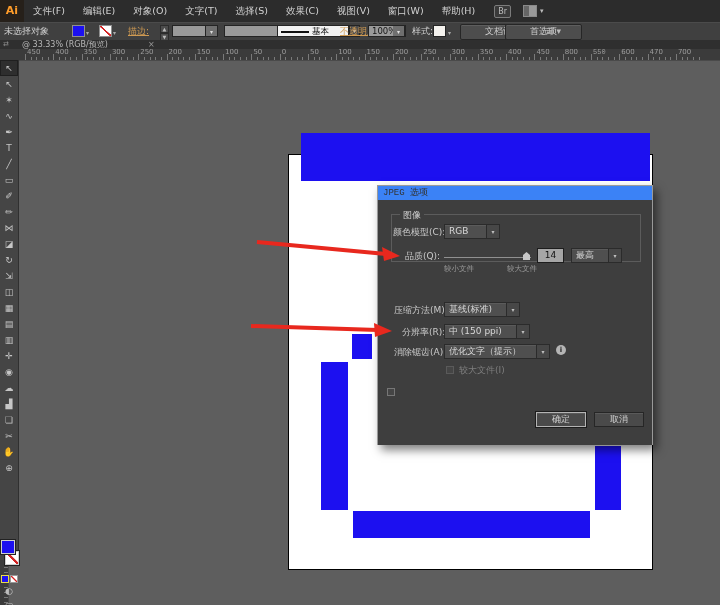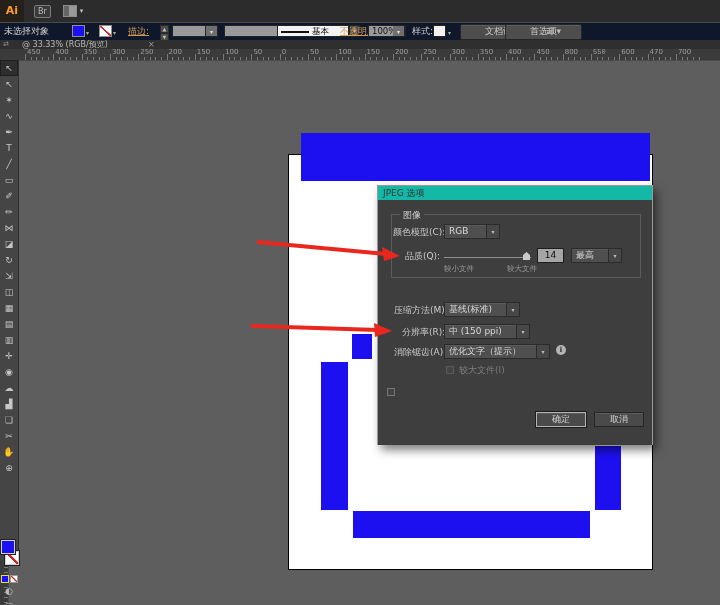--- a/index.html
+++ b/index.html
@@ -12,21 +12,21 @@
   .ai-logo{width:24px;height:22px;line-height:22px;text-align:center;color:#ff9c2a;
            font-weight:bold;font-size:11px;background:#26201a;}
   .menus{display:flex;align-items:center;}
   .menu-item{color:#d2d2d2;font-size:9.5px;padding:0 9px;line-height:22px;cursor:default;}
   .mb-icon{margin-left:10px;color:#bdbdbd;font-size:8px;border:1px solid #7c7c7c;
            border-radius:2px;padding:0 3px;line-height:11px;background:#3a3a3a;}
   .mb-ws{margin-left:12px;display:flex;align-items:center;color:#bdbdbd;font-size:8px;}
   .ws-box{width:12px;height:10px;border:1px solid #8a8a8a;background:linear-gradient(to right,#666 40%,#999 40%);margin-right:3px;}
   .caret-sm{color:#bdbdbd;font-size:7px;}
   
-  .controlbar{position:absolute;left:0;top:22px;width:720px;height:18px;background:#0f172a;
+  .controlbar{position:absolute;left:0;top:22px;width:720px;height:18px;background:#404040;
               border-bottom:1px solid #2a2a2a;box-shadow:inset 0 1px 0 #4b4b4b;z-index:20;}
   .cb{position:absolute;font-size:9px;color:#cfcfcf;line-height:18px;}
   .cb-amber{color:#cf9a52;text-decoration:underline;}
   .swatch{position:absolute;top:3px;width:13px;height:12px;border:1px solid #8f8f8f;box-sizing:border-box;}
   .sw-caret{position:absolute;top:7px;font-size:6px;color:#aaa;}
   .stroke-none{background:linear-gradient(to top right,#fff 44%,#d42222 46%,#d42222 55%,#fff 57%);}
   .stepper{position:absolute;left:160px;top:3px;width:9px;height:12px;display:flex;flex-direction:column;}
   .stepper span{flex:1;font-size:5px;line-height:6px;text-align:center;color:#bbb;background:#4c4c4c;border:1px solid #2c2c2c;}
   .combo-light{position:absolute;top:3px;height:12px;background:#9a9a9a;border:1px solid #242424;box-sizing:border-box;}
   .combo-light .cc{position:absolute;right:0;top:0;bottom:0;width:11px;background:#6f6f6f;
@@ -75,21 +75,21 @@
             border:1px solid #000;box-sizing:border-box;z-index:1;}
   .blue{position:absolute;background:var(--blue);z-index:2;}
   .shape-topbar{left:301px;top:133px;width:349px;height:48px;}
   .shape-square{left:352px;top:334px;width:20px;height:25px;}
   .shape-leftbar{left:321px;top:362px;width:27px;height:148px;}
   .shape-rightbar{left:595px;top:446px;width:26px;height:64px;}
   .shape-bottombar{left:353px;top:511px;width:237px;height:27px;}
   
   .dialog{position:absolute;left:377px;top:185px;width:276px;height:260px;box-sizing:border-box;
           border:1px solid #9a9a9a;background:#3e3e3e;z-index:50;box-shadow:4px 5px 9px rgba(0,0,0,.5);}
-  .dlg-title{height:14px;background:#14b8a6;color:#333;font-size:9px;line-height:14px;padding-left:5px;}
+  .dlg-title{height:14px;background:#3b82f6;color:#333;font-size:9px;line-height:14px;padding-left:5px;font-family:Liberation Mono, monospace;}
   .dlg-body{position:relative;height:245px;background:#3e3e3e;font-size:9px;color:#c9c9c9;}
   .grp{position:absolute;left:13px;width:250px;border:1px solid #5c5c5c;box-sizing:border-box;}
   .grp-legend{position:absolute;top:-6px;left:8px;background:#3e3e3e;padding:0 3px;font-size:9px;color:#c9c9c9;}
   .dlbl{position:absolute;font-size:9px;color:#c9c9c9;line-height:12px;white-space:nowrap;}
   .dd{position:absolute;height:15px;background:#4f4f4f;border:1px solid #2b2b2b;box-sizing:border-box;
       box-shadow:inset 0 1px 0 rgba(255,255,255,.07);}
   .dd-t{position:absolute;left:4px;top:0;right:14px;font-size:9px;color:#d8d8d8;line-height:13px;white-space:nowrap;overflow:hidden;}
   .dd-c{position:absolute;right:0;top:0;bottom:0;width:12px;background:#474747;border-left:1px solid #2b2b2b;
         color:#c0c0c0;font-size:6px;line-height:13px;text-align:center;}
   .slider{position:absolute;left:66px;top:49px;width:87px;height:14px;}
@@ -112,20 +112,31 @@
   
   .arrows{position:absolute;left:0;top:0;width:720px;height:605px;z-index:90;pointer-events:none;}
 </style>
 </head>
 <body>
 
 <div id="app" style="--blue: #1c10f0; --red: #e8281e;">
 
   <div class="menubar">
     <div class="ai-logo">Ai</div>
+    <div class="menus" id="menus">
+        <span class="menu-item">文件(F)</span>
+        <span class="menu-item">编辑(E)</span>
+        <span class="menu-item">对象(O)</span>
+        <span class="menu-item">文字(T)</span>
+        <span class="menu-item">选择(S)</span>
+        <span class="menu-item">效果(C)</span>
+        <span class="menu-item">视图(V)</span>
+        <span class="menu-item">窗口(W)</span>
+        <span class="menu-item">帮助(H)</span>
+      </div>
     <span class="mb-icon">Br</span>
     <span class="mb-ws">
       <span class="ws-box"></span>
       <span class="caret-sm">▾</span>
     </span>
   </div>
 
   <div class="controlbar">
     <span class="cb" style="left:4px;">未选择对象</span>
     <span class="swatch" style="left:72px;background:var(--blue);"></span>
@@ -319,21 +330,21 @@
   <div class="blue shape-topbar"></div>
   <div class="blue shape-square"></div>
   <div class="blue shape-leftbar"></div>
   <div class="blue shape-rightbar"></div>
   <div class="blue shape-bottombar"></div>
 
   <div class="dialog">
     <div class="dlg-title">JPEG 选项</div>
     <div class="dlg-body">
 
-      <div class="grp" style="top:14px;height:64px;padding-left:23px;">
+      <div class="grp" style="top:14px;height:48px;padding-left:23px;">
         <span class="grp-legend">图像</span>
       </div>
       <span class="dlbl" style="left:15px;top:26px;">颜色模型(C):</span>
       <span class="dd" style="left:66px;top:24px;width:56px;">
         <span class="dd-t">RGB</span>
         <span class="dd-c">▾</span>
       </span>
       <span class="dlbl" style="left:27px;top:50px;text-align:right;">品质(Q):</span>
       <span class="slider">
         <span class="track"></span>

